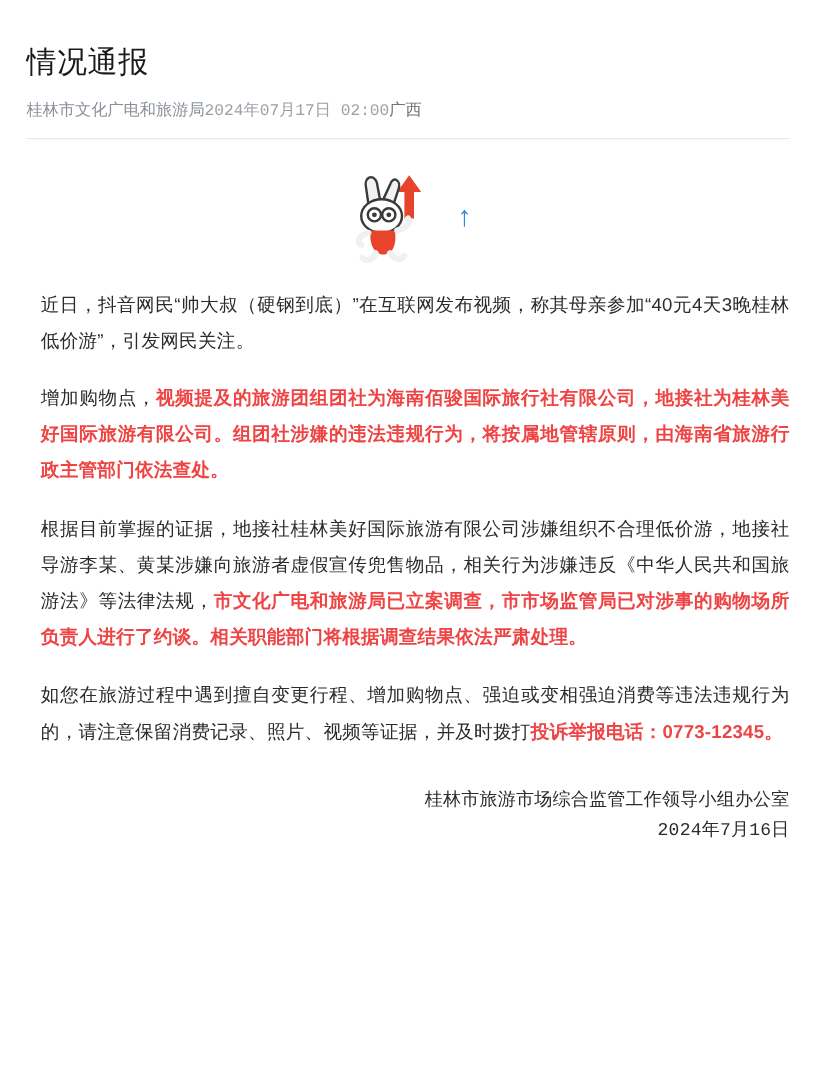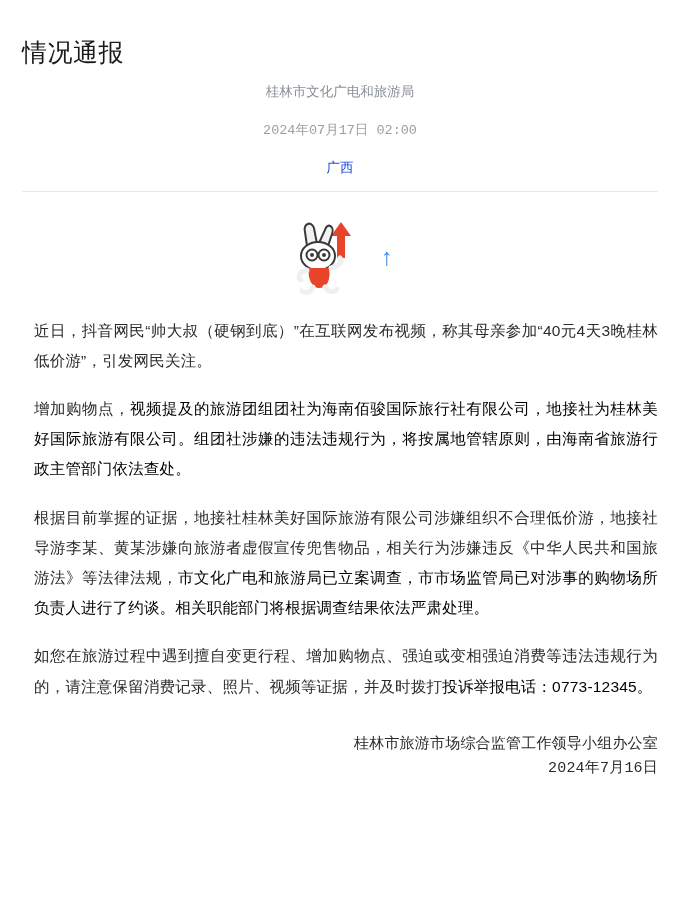--- a/index.html
+++ b/index.html
@@ -24,27 +24,26 @@
     font-weight: 400;
     letter-spacing: 0.5px;
     margin: 4px 0 14px 0;
   }
   .meta {
     font-size: 13.5px;
     color: #9aa0a6;
     margin-bottom: 14px;
     display: flex;
     align-items: center;
-    gap: 20px;
+    gap: 0;
     white-space: nowrap;
-    flex-direction: column;
   }
   .meta .account { color: #8a9099; }
   .meta .date { color: #9aa0a6; font-family: Liberation Mono, monospace; }
-  .meta .region { color: #1d4ed8; text-align: center; }
+  .meta .region { color: #737373; text-align: center; }
 
   .divider {
     height: 1px;
     background: #e8e8e8;
     margin: 2px 0 14px 0;
   }
 
   .banner {
     display: flex;
     align-items: center;
@@ -74,22 +73,22 @@
 
   p.para {
     font-size: 15.5px;
     line-height: 1.95;
     color: #2b2b2b;
     margin: 0 0 18px 12px;
     text-align: justify;
     letter-spacing: 0.2px;
   }
   .hl {
-    color: #000000;
-    font-weight: normal;
+    color: #ef4444;
+    font-weight: bold;
   }
 
   .signature {
     font-size: 15px;
     color: #2b2b2b;
     text-align: right;
     margin-top: 26px;
     line-height: 2;
     letter-spacing: 0.2px;
   }

